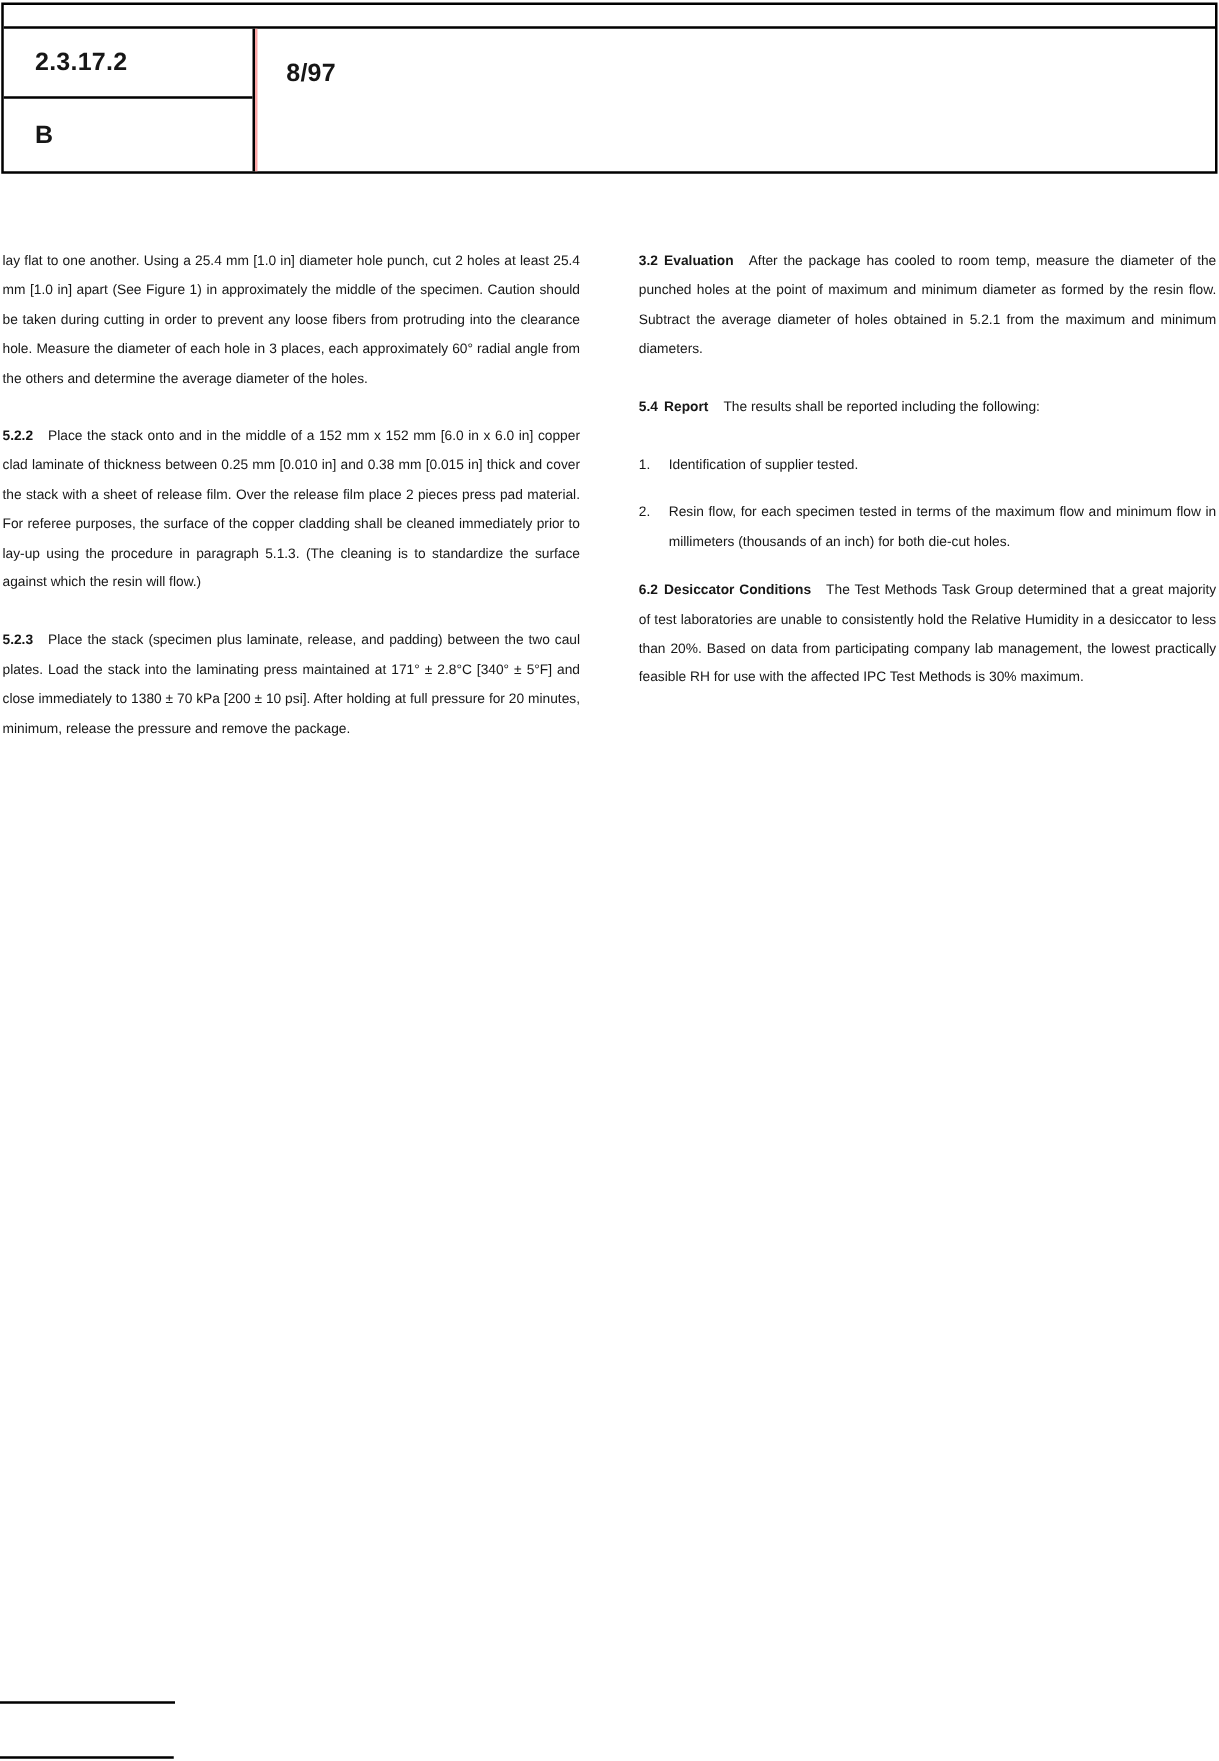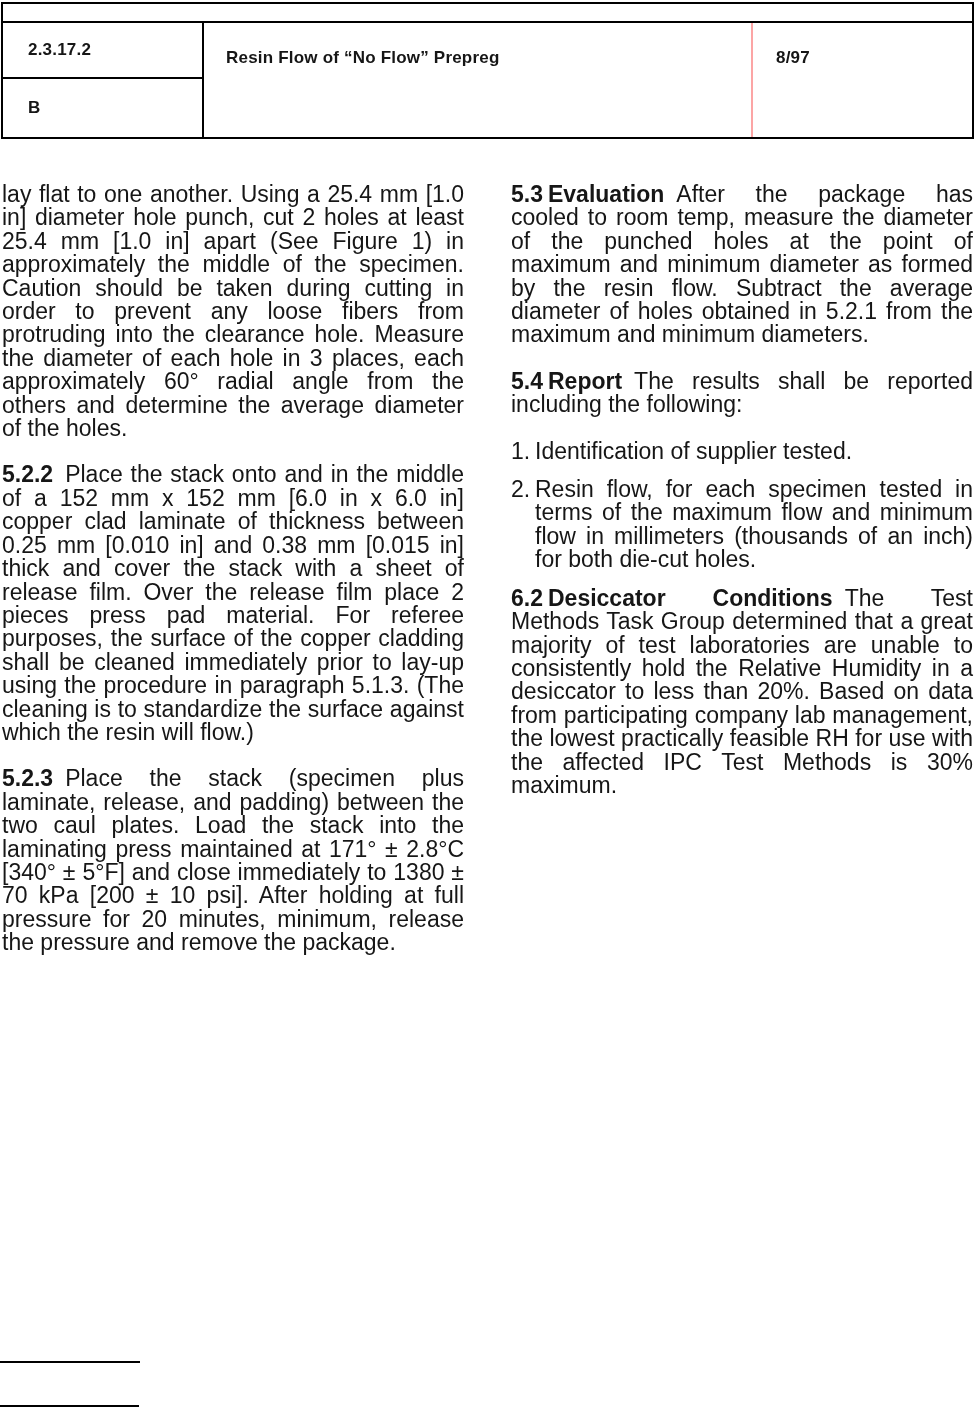--- a/index.html
+++ b/index.html
@@ -19,26 +19,26 @@
     display:flex;flex-direction:column;
     box-sizing:content-box;
   }
   .hdr-blank{height:17px;border-bottom:2px solid #000;}
   .hdr-main{flex:1;display:flex;}
   .hdr-left{width:199px;border-right:2px solid #000;display:flex;flex-direction:column;}
   .hdr-num{height:54px;border-bottom:2px solid #000;display:flex;align-items:center;padding-left:25px;}
   .hdr-rev{flex:1;display:flex;align-items:center;padding-left:25px;}
   .hdr-title{flex:1;padding:25px 0 0 22px;}
   .hdr-date{width:196px;border-left:2px solid #fca5a5;padding:25px 0 16px 23px;}
-  .hdr b{font-size:17px;font-weight:bold;letter-spacing:.2px;}
+  .hdr b{font-size:20px;font-weight:bold;letter-spacing:.2px;}
 
   
   .col{
-    position:absolute;top:183px;width:462px;
-    font-size:23px;line-height:23.4px;
+    position:absolute;top:198px;width:462px;
+    font-size:11px;line-height:23.4px;
     text-align:justify;
   }
   .col-left{left:2px;}
   .col-right{left:511px;}
   .col p{margin:0 0 23px 0;}
   .lead{font-weight:bold;margin-right:12px;}
   .lead .sec-label{margin-left:5px;}
 
   
   .rlist{margin:0 0 10px 0;}
@@ -63,44 +63,41 @@
     <div class="hdr-blank"></div>
     <div class="hdr-main">
       <div class="hdr-left">
         <div class="hdr-num">
           <b>2.3.17.2</b>
         </div>
         <div class="hdr-rev">
           <b>B</b>
         </div>
       </div>
-      <div class="hdr-title">
-        <b>Resin Flow of “No Flow” Prepreg</b>
-      </div>
       <div class="hdr-date">
         <b>8/97</b>
       </div>
     </div>
   </div>
 
   <div class="col col-left">
     <p>
       <span>lay flat to one another. Using a 25.4 mm [1.0 in] diameter hole punch, cut 2 holes at least 25.4 mm [1.0 in] apart (See Figure 1) in approximately the middle of the specimen. Caution should be taken during cutting in order to prevent any loose fibers from protruding into the clearance hole. Measure the diameter of each hole in 3 places, each approximately 60° radial angle from the others and determine the average diameter of the holes.</span>
     </p>
     <p>
       <b class="lead">5.2.2</b><span>Place the stack onto and in the middle of a 152 mm x 152 mm [6.0 in x 6.0 in] copper clad laminate of thickness between 0.25 mm [0.010 in] and 0.38 mm [0.015 in] thick and cover the stack with a sheet of release film. Over the release film place 2 pieces press pad material. For referee purposes, the surface of the copper cladding shall be cleaned immediately prior to lay-up using the procedure in paragraph 5.1.3. (The cleaning is to standardize the surface against which the resin will flow.)</span>
     </p>
     <p>
       <b class="lead">5.2.3</b><span>Place the stack (specimen plus laminate, release, and padding) between the two caul plates. Load the stack into the laminating press maintained at 171° ± 2.8°C [340° ± 5°F] and close immediately to 1380 ± 70 kPa [200 ± 10 psi]. After holding at full pressure for 20 minutes, minimum, release the pressure and remove the package.</span>
     </p>
   </div>
 
   <div class="col col-right">
     <p>
-      <b class="lead"><span>5.3</span><span class="sec-label">Evaluation</span></b><span>After the package has cooled to room temp, measure the diameter of the punched holes at the point of maximum and minimum diameter as formed by the resin flow. Subtract the average diameter of holes obtained in 5.2.1 from the maximum and minimum diameters.</span>
+      <b class="lead"><span>3.2</span><span class="sec-label">Evaluation</span></b><span>After the package has cooled to room temp, measure the diameter of the punched holes at the point of maximum and minimum diameter as formed by the resin flow. Subtract the average diameter of holes obtained in 5.2.1 from the maximum and minimum diameters.</span>
     </p>
     <p>
       <b class="lead"><span>5.4</span><span class="sec-label">Report</span></b><span>The results shall be reported including the following:</span>
     </p>
 
     <div class="rlist">
       <div class="rlist-item">
         <span class="rlist-marker">1.</span>
         <span class="rlist-text">Identification of supplier tested.</span>
       </div>

